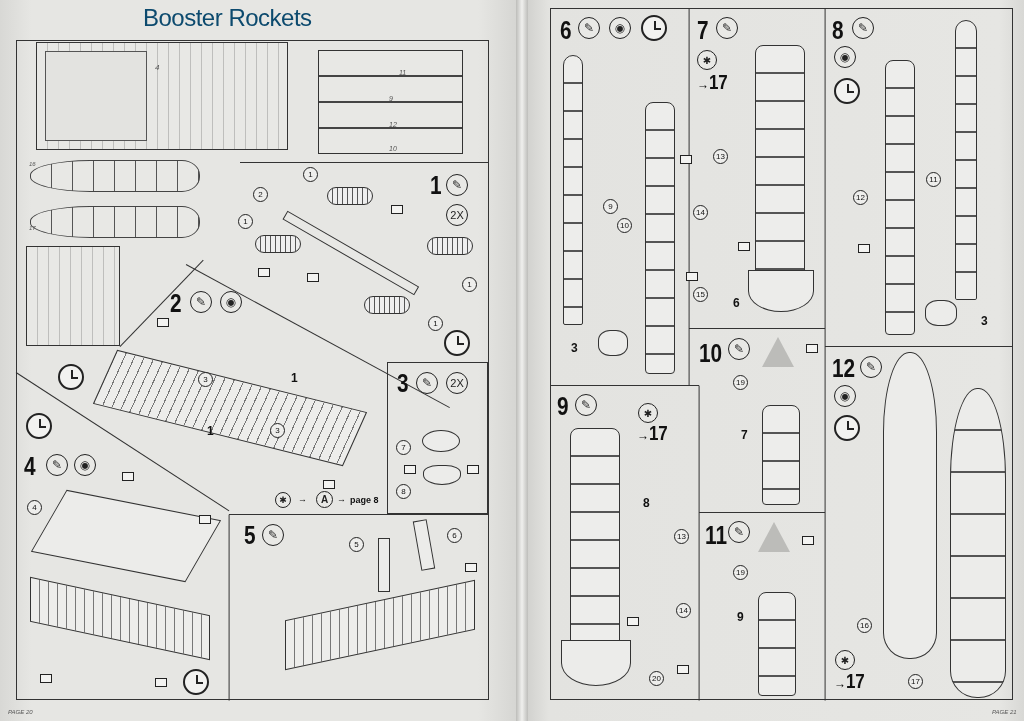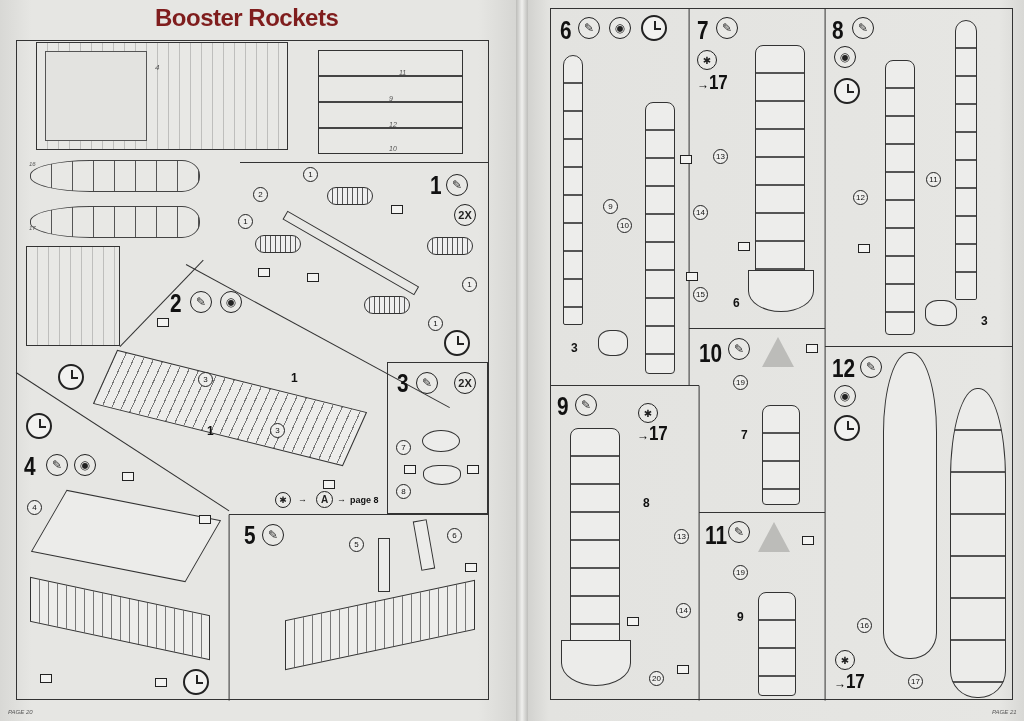--- a/index.html
+++ b/index.html
@@ -1,26 +1,26 @@
 <!DOCTYPE html>
 <html><head>
 <meta charset="utf-8">
 <style>
   html,body{margin:0;padding:0;}
   body{width:1024px;height:721px;overflow:hidden;background:#cfcfcc;font-family:"Liberation Sans",sans-serif;position:relative;}
   .page{position:absolute;top:0;height:721px;background:#e4e4e1;}
   .page.left{left:0;width:520px;background:linear-gradient(90deg,#d8d8d5 0%,#e6e6e3 6%,#e6e6e3 92%,#d4d4d1 100%);}
   .page.right{left:524px;width:500px;background:linear-gradient(90deg,#cfcfcc 0%,#e3e3e0 5%,#e6e6e3 95%,#d8d8d5 100%);}
   .gutter{position:absolute;left:516px;top:0;width:12px;height:721px;background:linear-gradient(90deg,#bdbdba,#f0f0ee 50%,#bdbdba);}
-  .title{position:absolute;left:155px;top:4px;font-size:24px;font-weight:bold;color:#7f1d1d;letter-spacing:-0.5px;}
+  .title{position:absolute;left:143px;top:4px;font-size:24px;font-weight:normal;color:#0c4a6e;letter-spacing:-0.5px;}
   .frame{position:absolute;border:1.5px solid #333;box-sizing:border-box;}
   .panel{position:absolute;border:1.5px solid #333;box-sizing:border-box;}
   .stepnum{position:absolute;font-weight:bold;font-size:26px;color:#111;font-family:"Liberation Sans",sans-serif;transform:scaleX(0.8);transform-origin:left top;line-height:1;}
   .icon-circle{position:absolute;width:22px;height:22px;border:1.6px solid #222;border-radius:50%;box-sizing:border-box;display:flex;align-items:center;justify-content:center;font-size:12px;color:#222;background:#e9e9e6;}
-  .badge2x{font-weight:bold;font-size:11px;margin-left:8px;}
+  .badge2x{font-weight:normal;font-size:11px;}
   .clock{position:absolute;width:26px;height:26px;border:2px solid #222;border-radius:50%;box-sizing:border-box;background:#f2f2f0;}
   .clock::before{content:"";position:absolute;left:11px;top:4px;width:1.5px;height:8px;background:#222;}
   .clock::after{content:"";position:absolute;left:11px;top:11px;width:7px;height:1.5px;background:#222;}
   .callout{position:absolute;width:15px;height:15px;border:1.2px solid #222;border-radius:50%;box-sizing:border-box;font-size:8px;display:flex;align-items:center;justify-content:center;background:#eeeeec;color:#111;}
   .plainlabel{position:absolute;font-weight:bold;font-size:12px;color:#111;}
   .ref{position:absolute;font-weight:bold;font-size:20px;color:#111;transform:scaleX(0.85);transform-origin:left top;}
   .ref .arrow{font-size:14px;font-weight:normal;}
   .flag{position:absolute;width:12px;height:9px;border:1.2px solid #222;box-sizing:border-box;background:#f3f3f1;}
   .sprue{position:absolute;border:1.5px solid #333;box-sizing:border-box;background:repeating-linear-gradient(90deg,transparent 0 10px,rgba(0,0,0,0.18) 10px 11px),#e8e8e5;}
   .tube{position:absolute;border:1.5px solid #333;box-sizing:border-box;background:repeating-linear-gradient(180deg,#ededeb 0 26px,#555 26px 28px);border-radius:8px 8px 4px 4px;}

